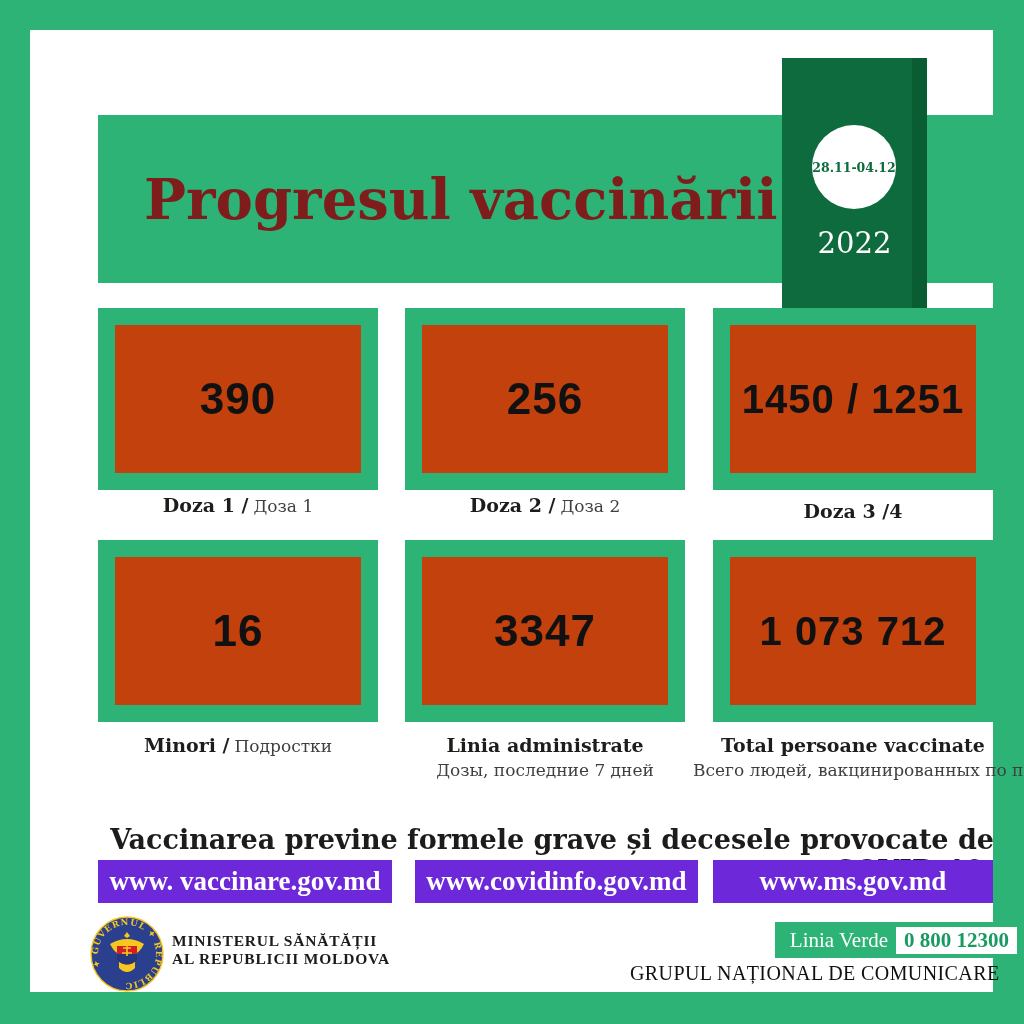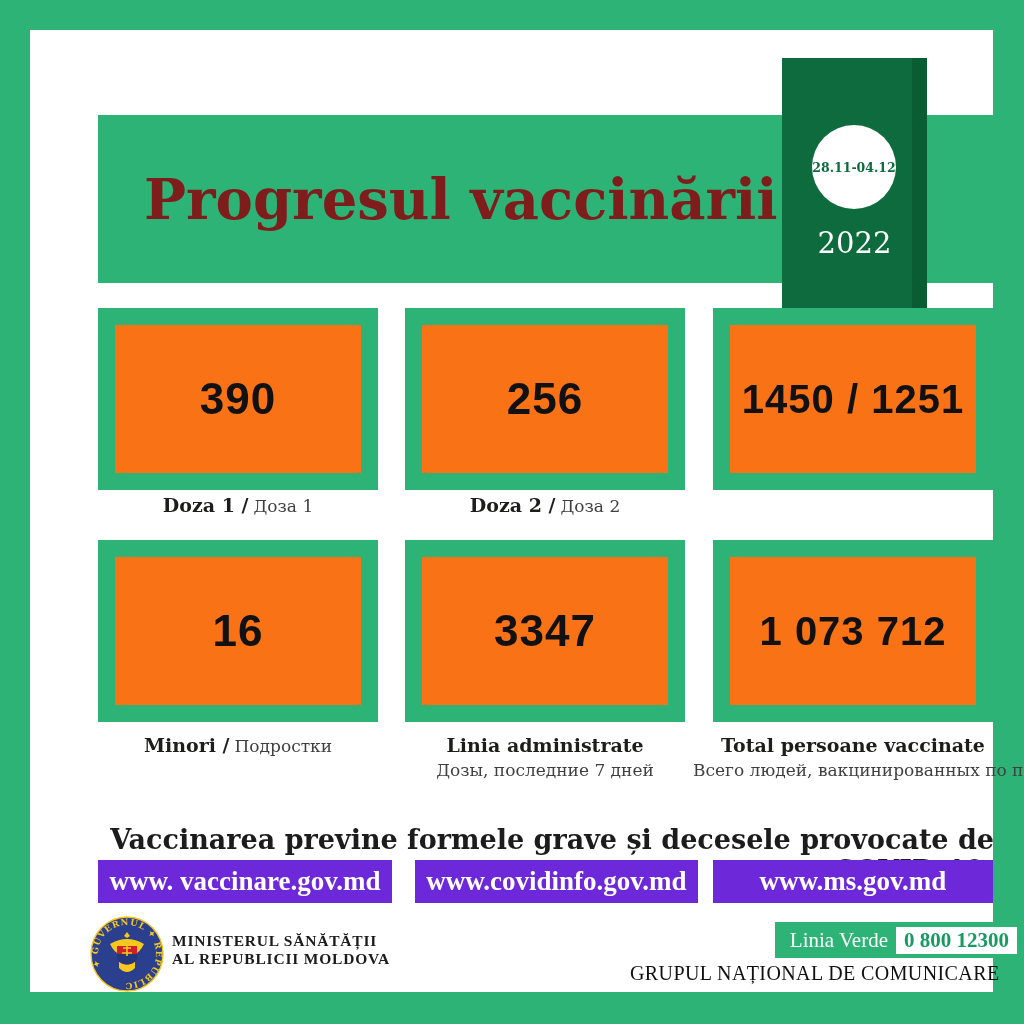--- a/index.html
+++ b/index.html
@@ -41,21 +41,21 @@
     font-size:12.5px;color:#0e6b3d;white-space:nowrap;
   }
   .year{
     position:absolute;left:0;top:168px;width:100%;
     text-align:center;color:#ffffff;
     font-family:"DejaVu Serif", serif;font-size:29px;
   }
   
   .card{
     position:absolute;width:280px;height:182px;
-    border:17px solid #2eb377;background:#f97316;
+    border:17px solid #2eb377;background:#c2410c;
     box-sizing:border-box;
     display:flex;align-items:center;justify-content:center;
   }
   .card .num{
     font-family:"Liberation Sans", sans-serif;font-weight:bold;
     color:#111111;font-size:44px;letter-spacing:1px;white-space:nowrap;
   }
   .card .num.long{font-size:40px;}
   .c1{left:68px;top:278px}
   .c2{left:375px;top:278px}
@@ -152,20 +152,23 @@
       <span class="num long">1450 / 1251</span>
     </div>
 
     <div class="card-label lab1">
       <span class="lb">Doza 1 /</span>
       <span class="ln">Доза 1</span>
     </div>
     <div class="card-label lab2">
       <span class="lb">Doza 2 /</span>
       <span class="ln">Доза 2</span>
+    </div>
+    <div class="card-label lab3">
+      <span class="lb">Doza 3 /4</span>
     </div>
 
     <div class="card c4">
       <span class="num">16</span>
     </div>
     <div class="card c5">
       <span class="num">3347</span>
     </div>
     <div class="card c6">
       <span class="num long">1 073 712</span>

